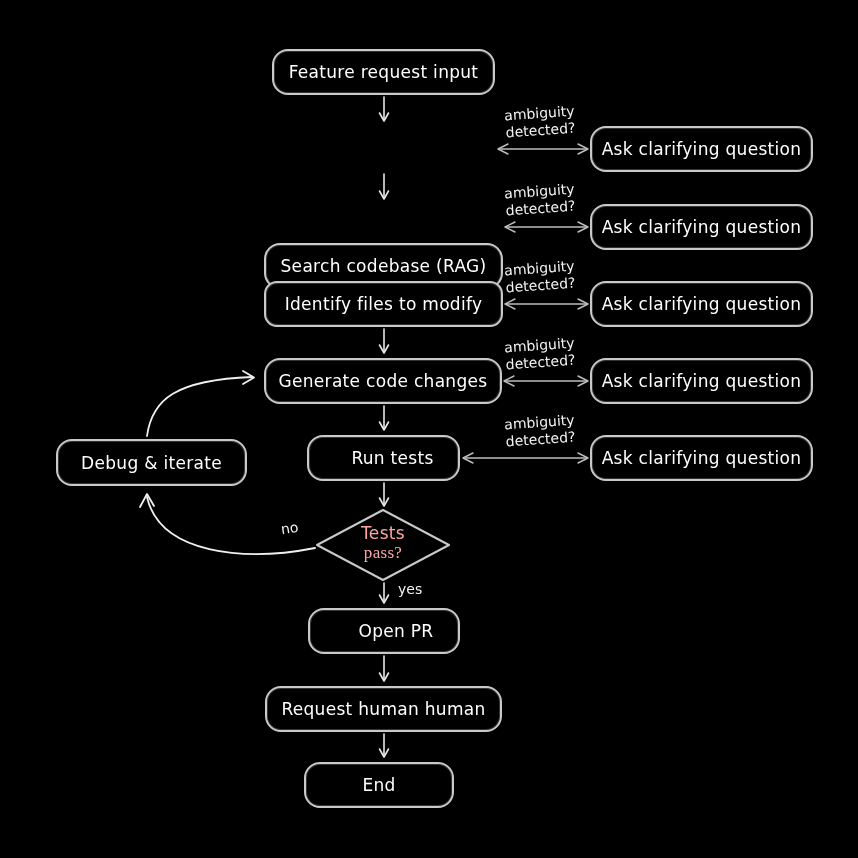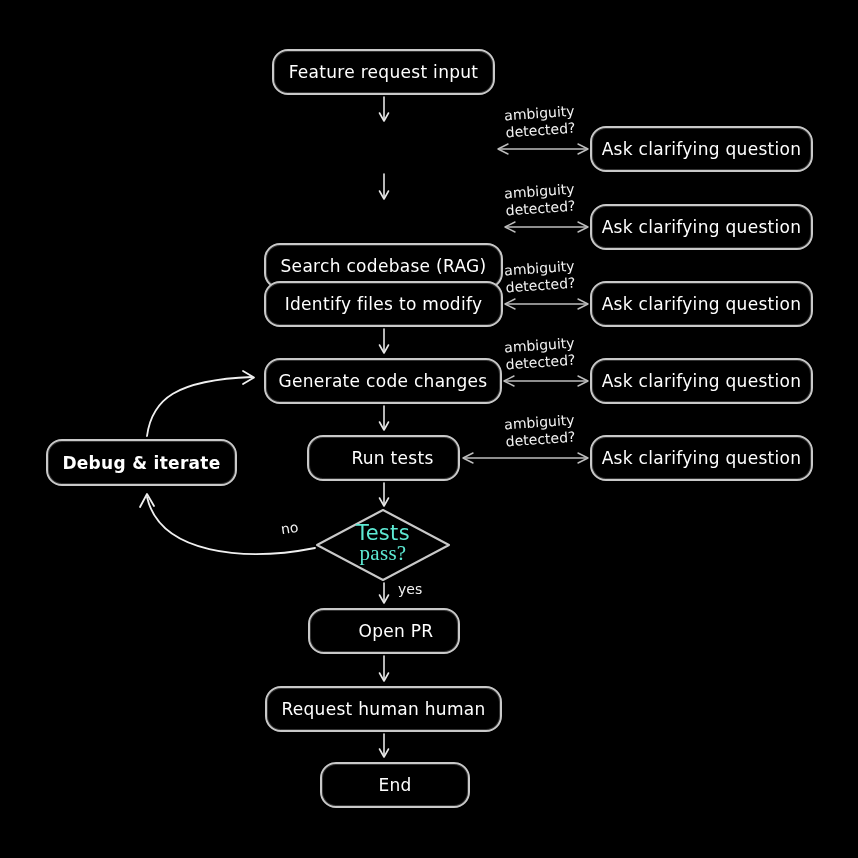--- a/index.html
+++ b/index.html
@@ -32,22 +32,22 @@
     display: flex;
     align-items: center;
     justify-content: center;
     font-size: 17px;
     letter-spacing: 0.3px;
     white-space: nowrap;
     height: 46px;
   }
   .decision-label {
     position: absolute;
-    color: #5eead4;
-    font-size: 21px;
+    color: #fca5a5;
+    font-size: 17px;
     line-height: 20px;
     text-align: center;
     letter-spacing: 0.3px;
   }
   .edge-label {
     position: absolute;
     color: #f2f2f2;
     font-size: 14px;
     line-height: 17px;
     text-align: center;
@@ -140,38 +140,38 @@
       <path d="M315 548 C244 562 160 554 147 497"></path>
       <path d="M140 507 L147 494 L154 506"></path>
     </g>
   </svg>
 
   <div class="node" style="left:272px; top:49px; width:223px;">Feature request input</div>
 
 
   <div class="node" style="left:264px; top:204px; width:239px;margin-top:39px;">Search codebase (RAG)</div>
 
-  <div class="node" style="left:264px; top:281px; width:239px;">Identify files to modify</div>
+  <div class="node" style="left:264px; top:281px; width:239px;border-radius:13px;">Identify files to modify</div>
 
   <div class="node" style="left:264px; top:358px; width:238px;">Generate code changes</div>
 
   <div class="node" style="left:307px; top:435px; width:153px;padding-left:18px;">Run tests</div>
 
   <div class="decision-label" style="left:331px; top:523px; width:104px;">
     <span style="display:block;">Tests</span>
     <span style="display:block;font-family:Liberation Serif, serif;">pass?</span>
   </div>
 
   <div class="node" style="left:308px; top:608px; width:152px;padding-left:24px;">Open PR</div>
 
   <div class="node" style="left:265px; top:686px; width:237px;">Request human human</div>
 
-  <div class="node" style="left:320px; top:762px; width:150px;">End</div>
-
-  <div class="node" style="left:46px; top:439px; width:191px; height:47px;font-weight:bold;">Debug &amp; iterate</div>
+  <div class="node" style="left:304px; top:762px; width:150px;">End</div>
+
+  <div class="node" style="left:56px; top:439px; width:191px; height:47px;">Debug &amp; iterate</div>
 
   <div class="node" style="left:590px; top:126px; width:223px;">Ask clarifying question</div>
 
   <div class="node" style="left:590px; top:204px; width:223px;">Ask clarifying question</div>
 
   <div class="node" style="left:590px; top:281px; width:223px;">Ask clarifying question</div>
 
   <div class="node" style="left:590px; top:358px; width:223px;">Ask clarifying question</div>
 
   <div class="node" style="left:590px; top:435px; width:223px;">Ask clarifying question</div>

